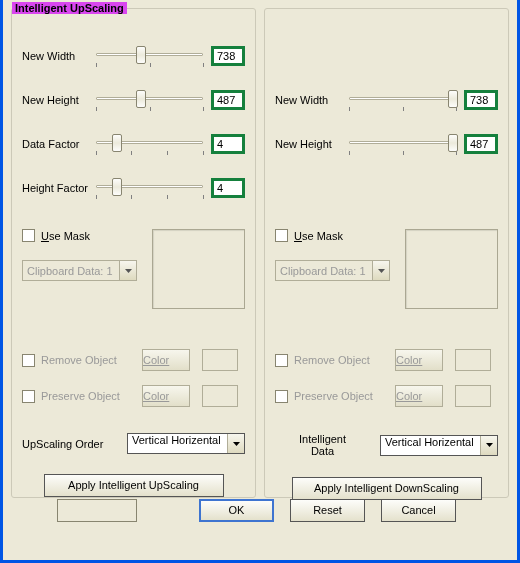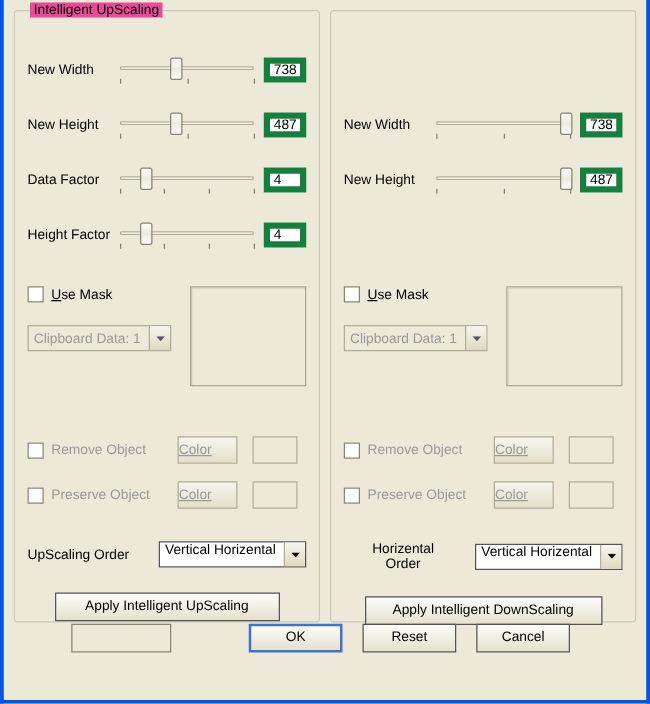--- a/index.html
+++ b/index.html
@@ -64,24 +64,25 @@
     border: 1px solid #ccc9b8;
     border-radius: 3px;
     position: relative;
     padding: 14px 10px 10px 10px;
     height: 490px;
     background: #ece9d8;
   }
   .group-legend {
     position: absolute;
     top: -7px;
-    left: 12px;
-    background: #ec4899;
+    left: 0;
+    background: #d946ef;
     padding: 0 3px;
     color: #000;
+    font-weight: bold;
   }
   .row {
     display: flex;
     align-items: center;
     height: 22px;
     margin: 22px 0 0 0;
   }
   .row-label {
     width: 72px;
     color: #000;
@@ -113,21 +114,21 @@
     width: 10px;
     height: 18px;
     background: linear-gradient(to bottom, #fdfdfb 0%, #eceadb 50%, #fdfdfb 100%);
     border: 1px solid #888570;
     border-radius: 2px;
     transform: translateX(-50%);
   }
   .num-field {
     width: 34px;
     height: 20px;
-    border: 5px solid #15803d;
+    border: 3px solid #15803d;
     background: #fff;
     padding: 1px 3px;
     font-family: inherit;
     font-size: 11px;
   }
   .mask-row {
     display: flex;
     align-items: flex-start;
     margin-top: 30px;
     gap: 10px;
@@ -437,21 +438,21 @@
           <div class="obj-check-label">
             <span class="checkbox"></span>
             <span class="disabled">Preserve Object</span>
           </div>
           <div class="small-btn">Color</div>
           <div class="swatch"></div>
         </div>
 
         <div class="order-row">
           <div class="order-label center">
-            <span>Horizental</span><br><span>Order</span>
+            <span>Intelligent</span><br><span>Data</span>
           </div>
           <div class="order-combo">
             <div class="combo-text">Vertical Horizental</div>
             <div class="combo-btn">
               <svg width="7" height="4" viewBox="0 0 7 4">
                   <path d="M0 0 L3.5 4 L7 0 Z" fill="#000"></path>
                 </svg>
             </div>
           </div>
         </div>

